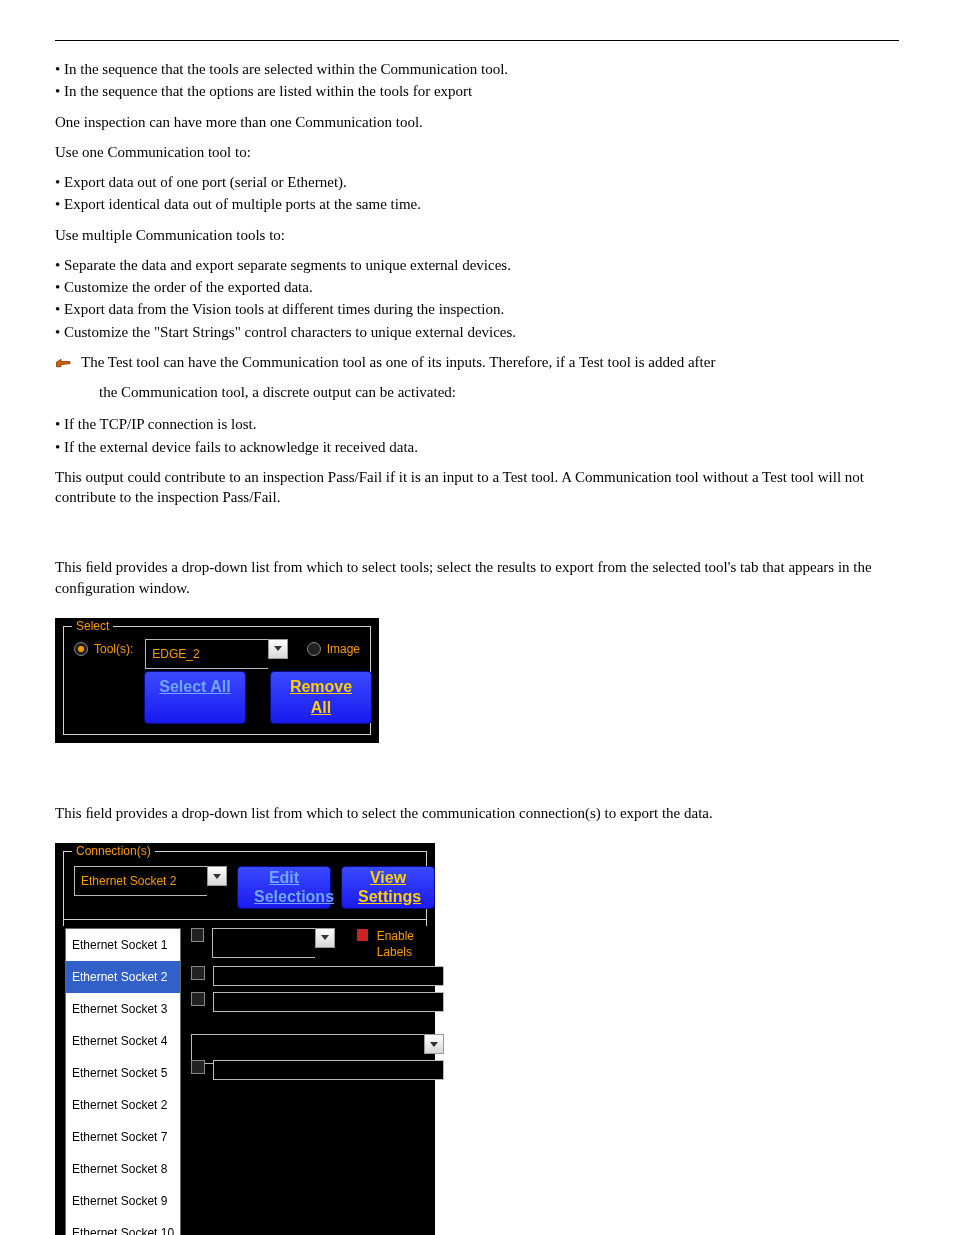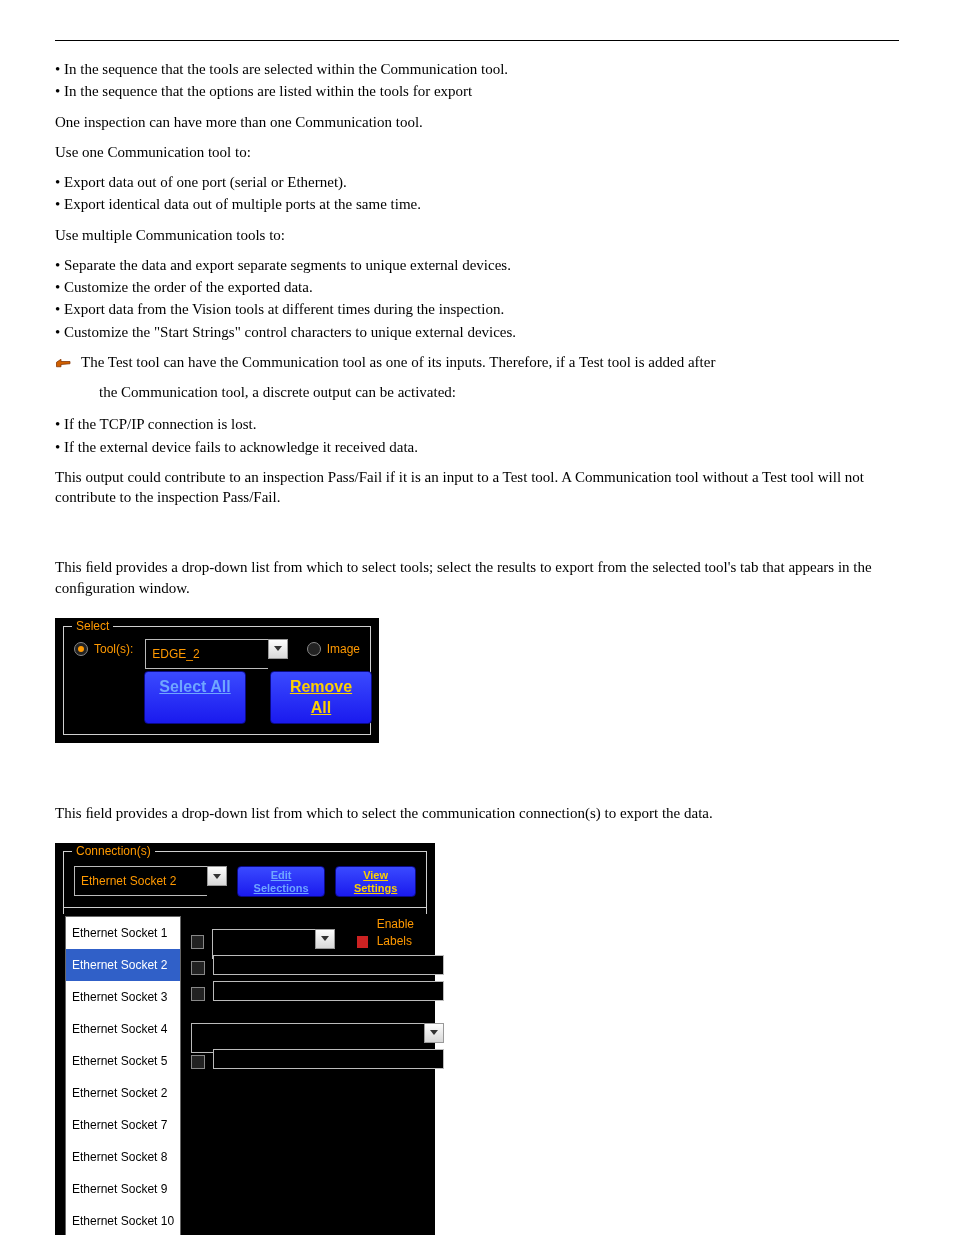--- a/index.html
+++ b/index.html
@@ -126,39 +126,39 @@
     color: #ff9900;
   }
   .conn-top {
     border: 1px solid #d0d0d0;
     border-bottom: none;
     padding: 14px 10px 10px 10px;
     position: relative;
     display: flex; gap: 10px;
   }
   .conn-top .groupbox-legend { top: -9px; }
-  .btn-sm { padding: 2px 4px; min-width: 60px; font-size: 11px; line-height: 1.15; }
+  .btn-sm { padding: 2px 16px; min-width: 60px; font-size: 16px; line-height: 1.15; }
 
   .conn-body {
     display: flex;
     padding: 2px 10px 0 2px;
     gap: 10px;
   }
   .dropdown-list {
     background: #fff;
     color: #000;
     width: 148px;
     border: 1px solid #666;
     line-height: 16px;
   }
   .dropdown-list .item { padding: 8px 6px; white-space: nowrap; }
   .dropdown-list .item.hl { background: #3060c8; color: #fff; }
 
   .right-col { flex: 1; display: flex; flex-direction: column; gap: 6px; }
-  .right-row { display:flex; align-items:flex-end; gap:8px; }
+  .right-row { display:flex; align-items:flex-start; gap:8px; }
   .checkbox {
     width:12px; height:12px; background:#222; border:1px solid #888;
     display:inline-block;
   }
   .checkbox.red { border:1px solid #000; background:#cc2222; }
   .text-input {
     background:#000; border:1px solid #bbb; height:18px; flex:1;
   }
   .right-combo { display:flex; }
   .right-combo .combo-field { min-width: 90px; }

